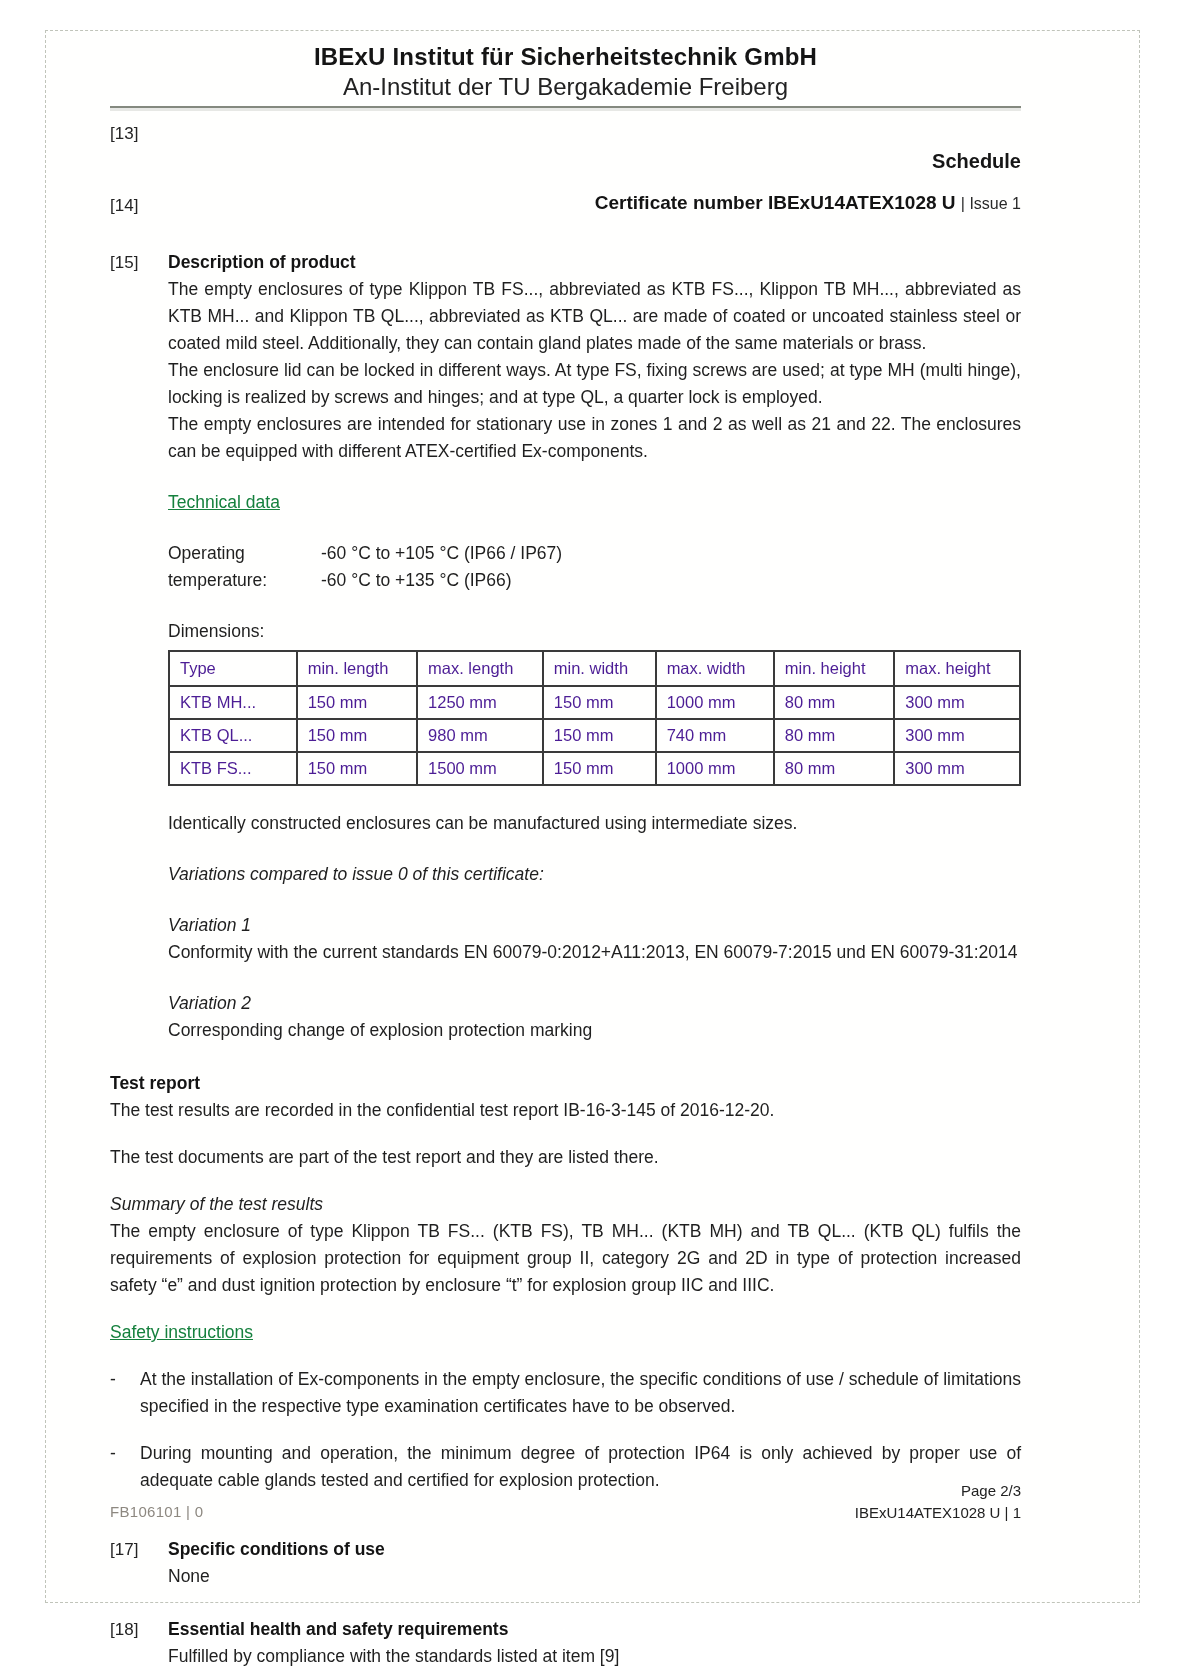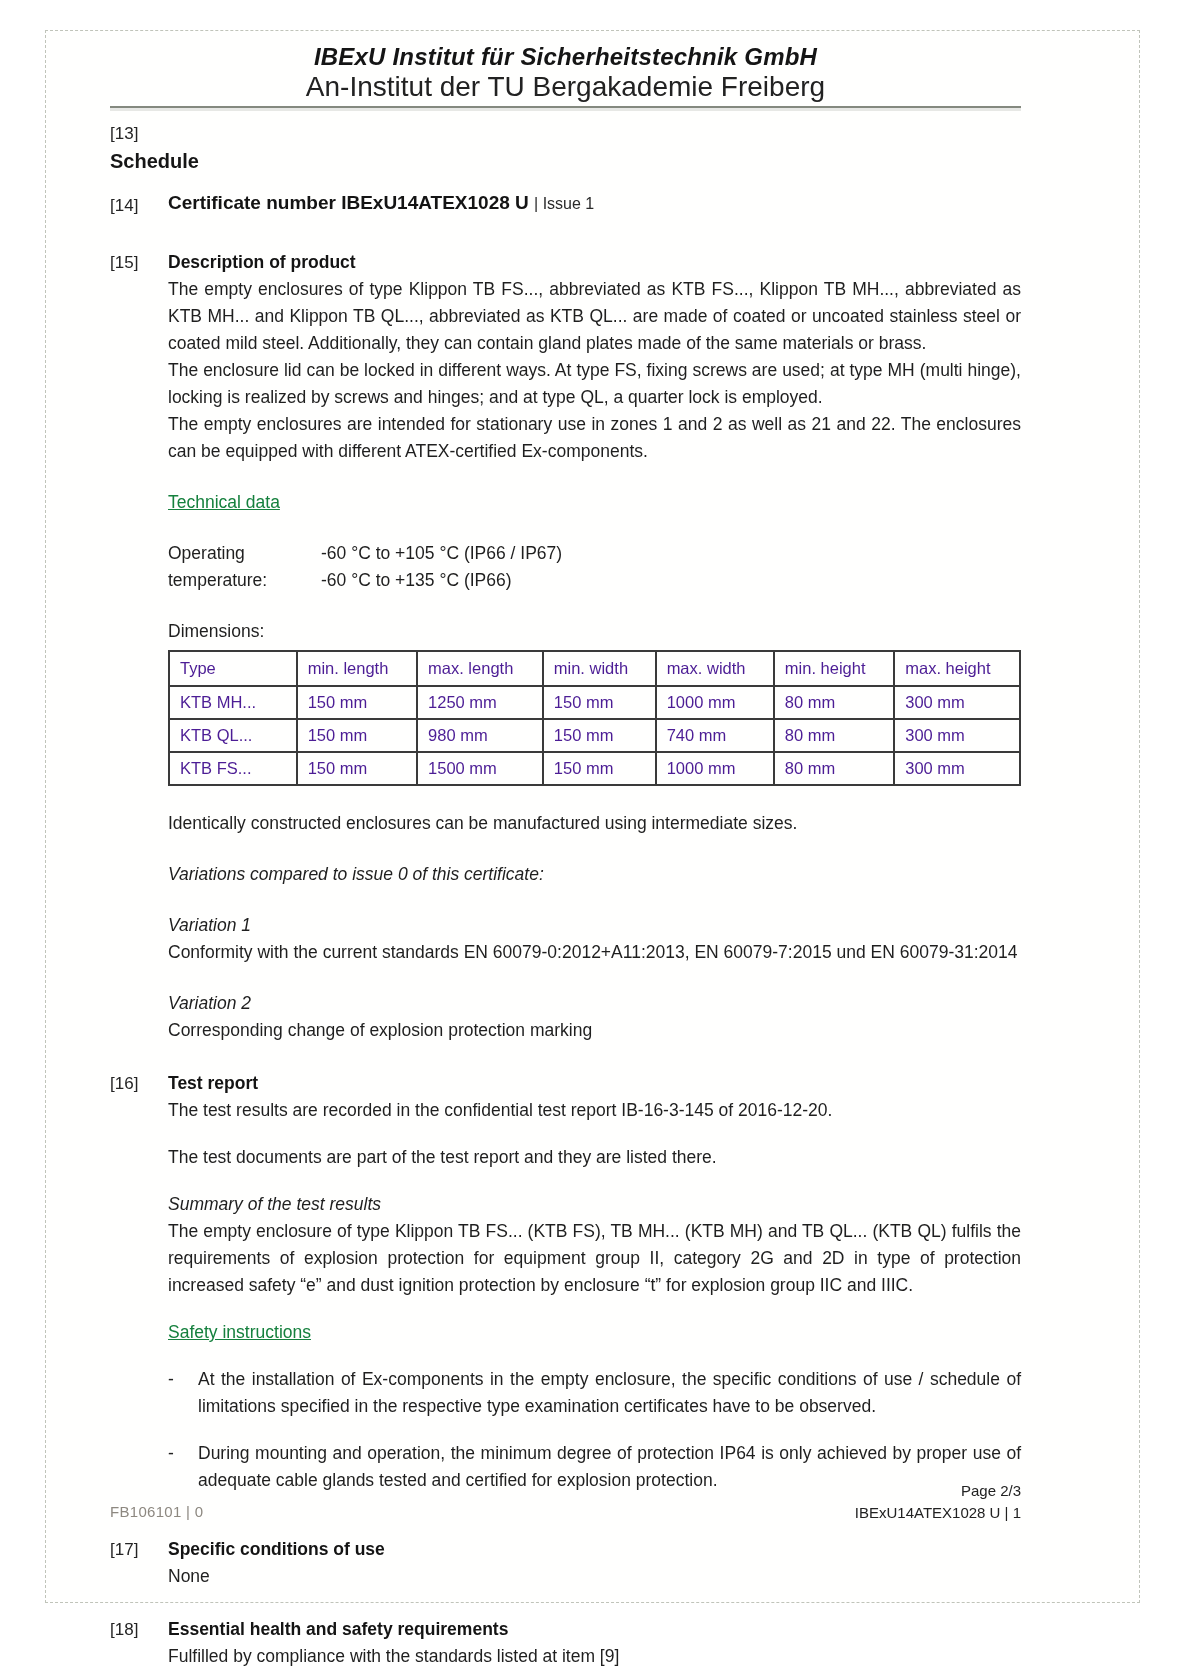--- a/index.html
+++ b/index.html
@@ -22,33 +22,33 @@
   }
   
   .doc-header {
     text-align: center;
     padding-bottom: 5px;
     border-bottom: 2px solid #84897f;
     box-shadow: 0 3px 0 rgba(160,165,155,0.25);
   }
   .doc-title {
     font-size: 24px; font-weight: bold; line-height: 32px;
-    color: #151515; letter-spacing: 0.2px; font-style: italic;
+    color: #151515; letter-spacing: 0.2px;
   }
   .doc-subtitle {
-    font-size: 28px; line-height: 28px; color: #222;
+    font-size: 24px; line-height: 28px; color: #222;
   }
   
   .row { display: flex; }
   .num {
     width: 58px; flex-shrink: 0;
     font-size: 17px; line-height: 27px; color: #242424;
   }
   .body-col { flex: 1; min-width: 0; }
-  .centered { text-align: left; }
+  .centered { text-align: right; }
 
   .row-13 { margin-top: 12px; flex-direction: column; }
   .schedule-title { font-size: 20px; font-weight: bold; line-height: 28px; color: #161616; }
 
   .row-14 { margin-top: 17px; }
   .cert-line { font-size: 19px; line-height: 22px; }
   .cert-number { font-weight: bold; color: #141414; }
   .cert-issue { font-size: 16px; font-weight: normal; color: #2a2a2a; }
 
   .row-15 { margin-top: 30px; }
@@ -223,21 +223,20 @@
       <p class="para no-just italic">Variation 1</p>
       <p class="para">Conformity with the current standards EN 60079-0:2012+A11:2013, EN 60079-7:2015 und EN 60079-31:2014</p>
 
       <div class="gap"></div>
       <p class="para no-just italic">Variation 2</p>
       <p class="para no-just">Corresponding change of explosion protection marking</p>
     </div>
   </div>
 
   <div class="row row-16">
-    <div class="num">[16]</div>
     <div class="body-col">
       <div class="section-title">Test report</div>
       <p class="para no-just">The test results are recorded in the confidential test report IB-16-3-145 of 2016-12-20.</p>
       <div class="gap-sm"></div>
       <p class="para no-just">The test documents are part of the test report and they are listed there.</p>
 
       <div class="gap-sm"></div>
       <p class="para no-just italic">Summary of the test results</p>
       <p class="para">The empty enclosure of type Klippon TB FS... (KTB FS), TB MH... (KTB MH) and TB QL... (KTB QL) fulfils the requirements of explosion protection for equipment group II, category 2G and 2D in type of protection increased safety “e” and dust ignition protection by enclosure “t” for explosion group IIC and IIIC.</p>
 

